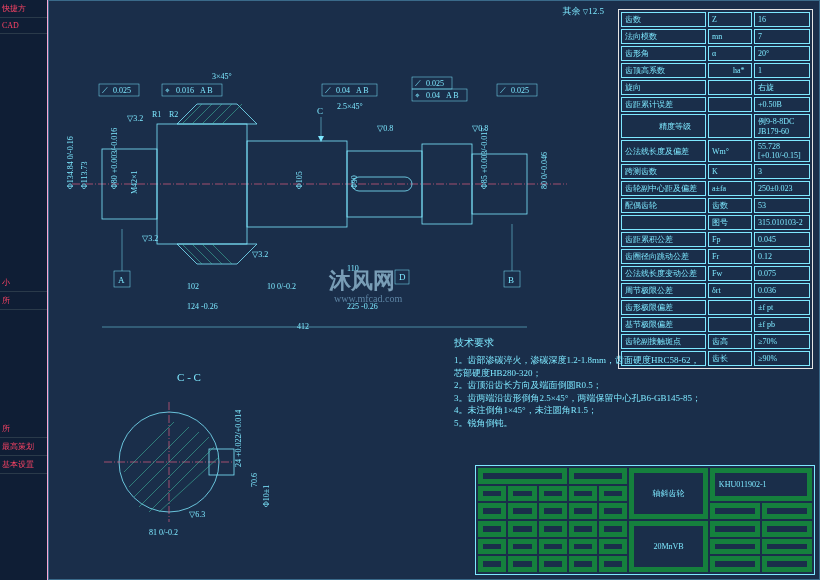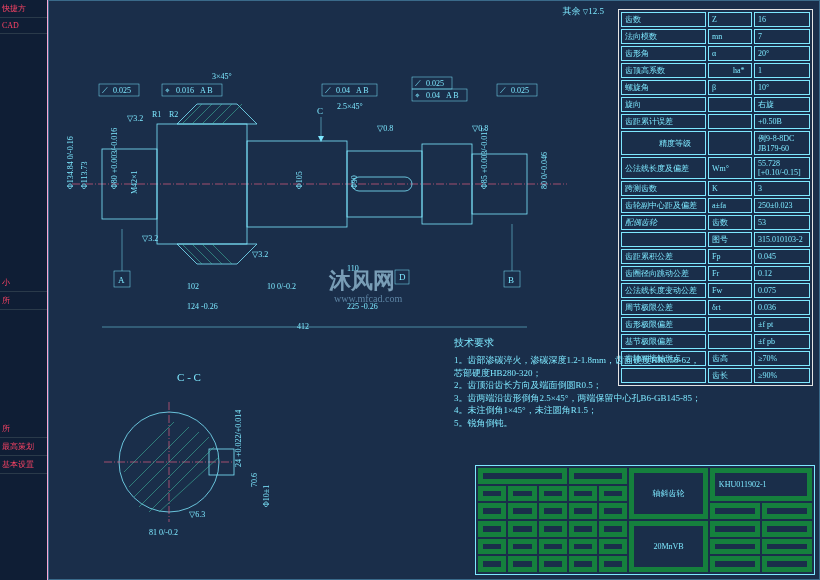--- a/index.html
+++ b/index.html
@@ -66,25 +66,20 @@
           <td style="width: 85px;">齿形角</td>
           <td style="width: 30px;">α</td>
           <td>20°</td>
         </tr>
         <tr>
           <td style="width: 85px;">齿顶高系数</td>
           <td style="width: 30px; padding-left: 24px;">ha*</td>
           <td>1</td>
         </tr>
         <tr>
-          <td style="width: 85px;">螺旋角</td>
-          <td style="width: 30px;">β</td>
-          <td>10°</td>
-        </tr>
-        <tr>
           <td style="width: 85px;">旋向</td>
           <td style="width: 30px;"></td>
           <td>右旋</td>
         </tr>
         <tr>
           <td style="width: 85px;">齿距累计误差</td>
           <td style="width: 30px;"></td>
           <td>+0.50B</td>
         </tr>
         <tr>
@@ -101,21 +96,21 @@
           <td style="width: 85px;">跨测齿数</td>
           <td style="width: 30px;">K</td>
           <td>3</td>
         </tr>
         <tr>
           <td style="width: 85px;">齿轮副中心距及偏差</td>
           <td style="width: 30px;">a±fa</td>
           <td>250±0.023</td>
         </tr>
         <tr>
-          <td style="width: 85px; font-style: italic;">配偶齿轮</td>
+          <td style="width: 85px;">配偶齿轮</td>
           <td style="width: 30px;">齿数</td>
           <td>53</td>
         </tr>
         <tr>
           <td style="width: 85px;"></td>
           <td style="width: 30px;">图号</td>
           <td>315.010103-2</td>
         </tr>
         <tr>
           <td style="width: 85px;">齿距累积公差</td>

